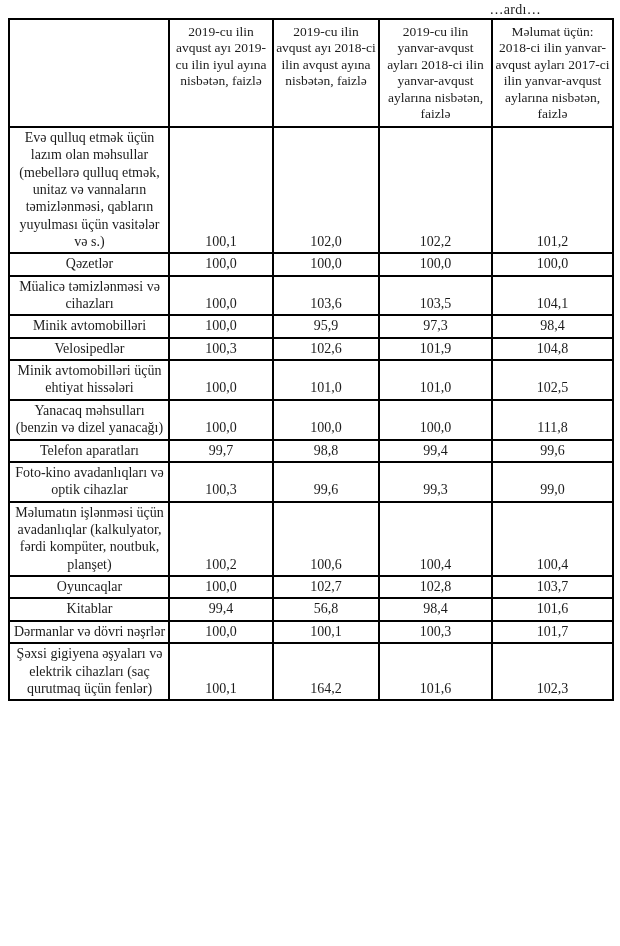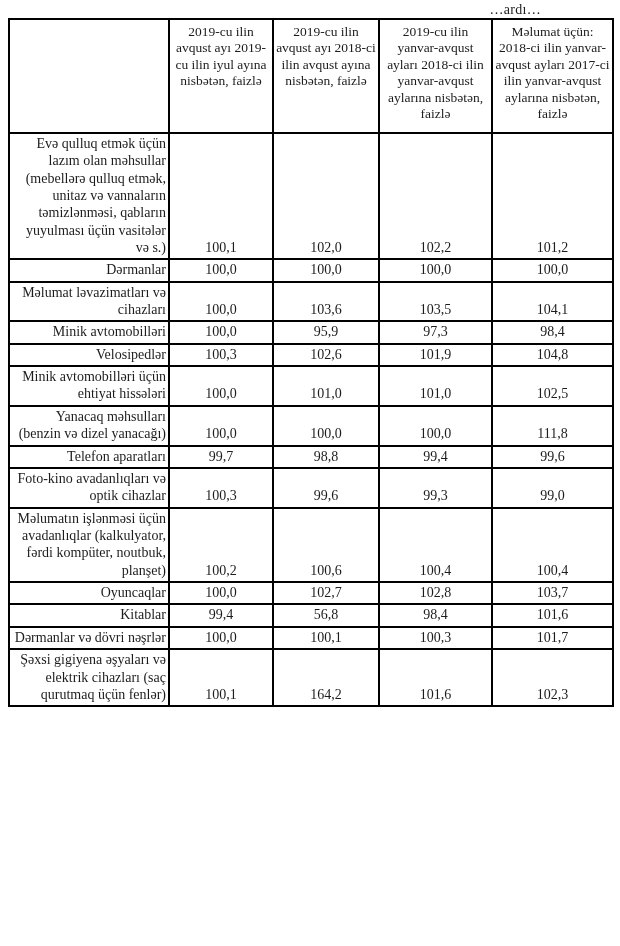--- a/index.html
+++ b/index.html
@@ -34,26 +34,26 @@
     border: 2px solid #000000;
     box-sizing: border-box;
     overflow: hidden;
   }
   table.price-index th {
     font-weight: normal;
     font-size: 13.5px;
     line-height: 1.22;
     text-align: center;
     vertical-align: top;
-    padding: 4px 2px 9px 2px;
+    padding: 4px 2px 3px 2px;
   }
   td.label-cell {
     font-size: 14px;
     line-height: 1.24;
-    text-align: right;
+    text-align: center;
     vertical-align: top;
     padding: 1px 2px 2px 3px;
   }
   td.value-cell {
     font-size: 14px;
     line-height: 1.24;
     text-align: center;
     vertical-align: bottom;
     padding: 1px 2px 2px 2px;
   }
@@ -89,28 +89,28 @@
     </thead>
     <tbody id="table-body">
         <tr>
           <td class="label-cell">Evə qulluq etmək üçün lazım olan məhsullar (mebellərə qulluq etmək, unitaz və vannaların təmizlənməsi, qabların yuyulması üçün vasitələr və s.)</td>
           <td class="value-cell">100,1</td>
           <td class="value-cell">102,0</td>
           <td class="value-cell">102,2</td>
           <td class="value-cell">101,2</td>
         </tr>
         <tr>
-          <td class="label-cell">Dərmanlar</td>
+          <td class="label-cell">Qəzetlər</td>
           <td class="value-cell">100,0</td>
           <td class="value-cell">100,0</td>
           <td class="value-cell">100,0</td>
           <td class="value-cell">100,0</td>
         </tr>
         <tr>
-          <td class="label-cell">Məlumat ləvazimatları və cihazları</td>
+          <td class="label-cell">Müalicə təmizlənməsi və cihazları</td>
           <td class="value-cell">100,0</td>
           <td class="value-cell">103,6</td>
           <td class="value-cell">103,5</td>
           <td class="value-cell">104,1</td>
         </tr>
         <tr>
           <td class="label-cell">Minik avtomobilləri</td>
           <td class="value-cell">100,0</td>
           <td class="value-cell">95,9</td>
           <td class="value-cell">97,3</td>

